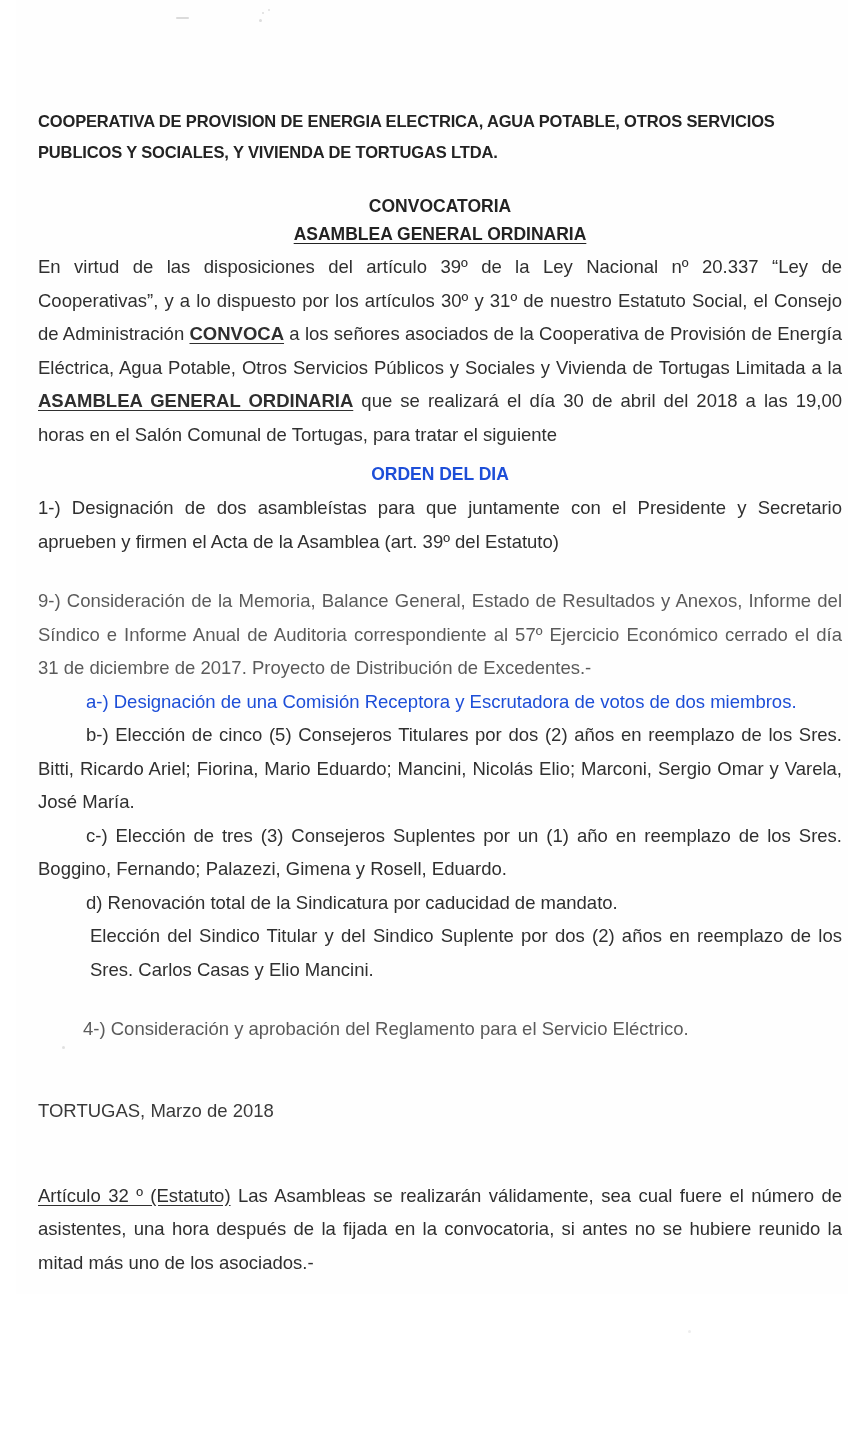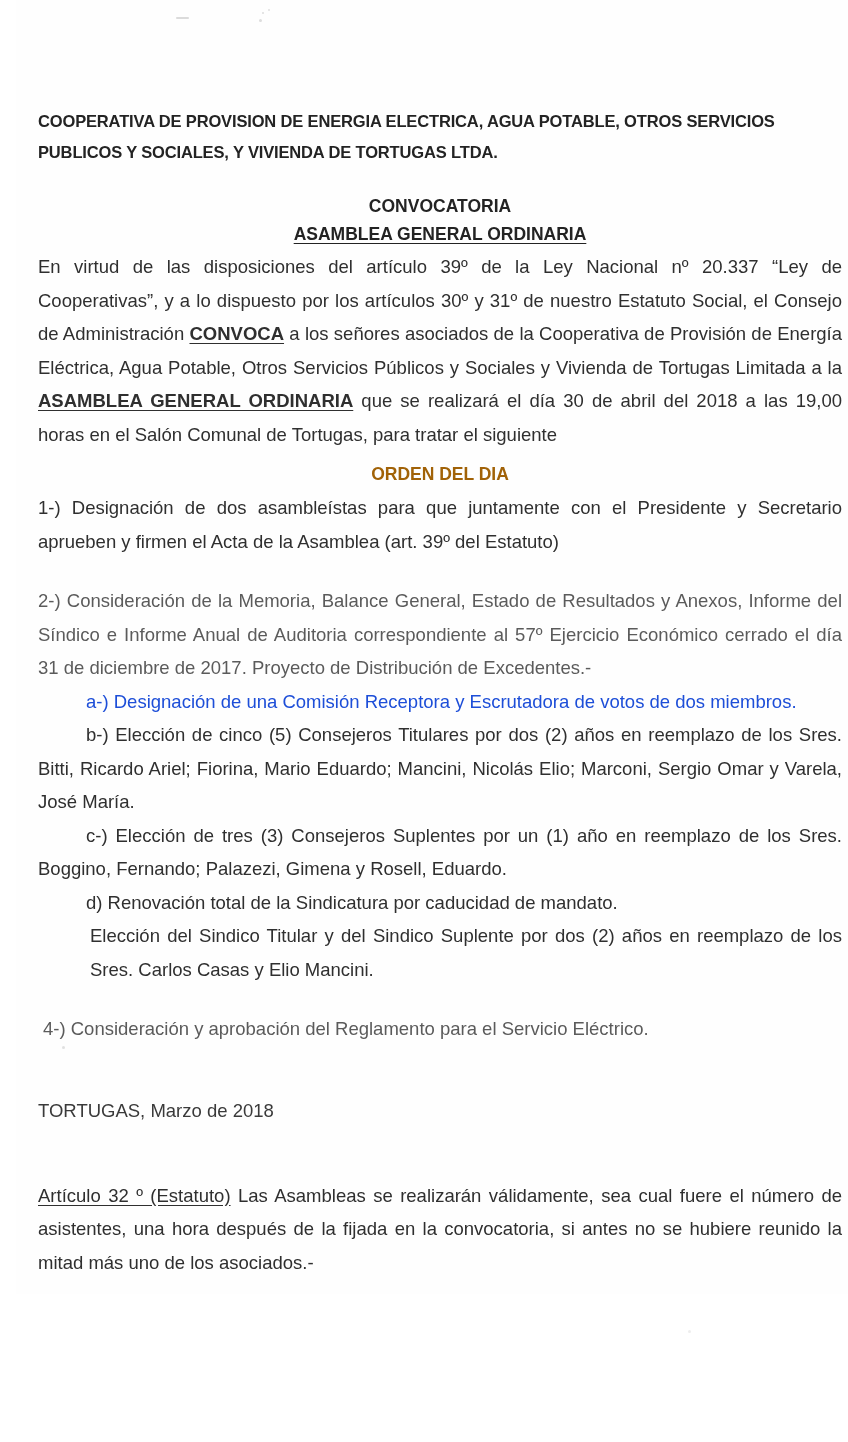--- a/index.html
+++ b/index.html
@@ -77,21 +77,21 @@
   }
   .body-par.lead { padding-top: 2px; }
 
   .section-head {
     text-align: center;
     font-weight: bold;
     font-size: 17.5px;
     line-height: 33px;
     margin: 0;
     padding-top: 7px;
-    color: #a16207;
+    color: #1d4ed8;
   }
 
   .item {
     font-size: 18.5px;
     line-height: 33.5px;
     text-align: justify;
     margin: 0;
     color: #2f2f2f;
   }
   .item.gap       { padding-top: 26px; }
@@ -161,34 +161,34 @@
       <b class="u">CONVOCA</b>
       <span>a los señores asociados de la Cooperativa de Provisión de Energía Eléctrica, Agua Potable, Otros Servicios Públicos y   Sociales y Vivienda  de Tortugas Limitada a la</span>
       <b class="u">ASAMBLEA GENERAL ORDINARIA</b>
       <span>que se realizará el día 30 de abril del  2018 a las 19,00 horas en el Salón Comunal de Tortugas, para tratar el siguiente</span>
     </p>
 
     <p class="section-head">ORDEN DEL DIA</p>
 
     <p class="item">1-) Designación de dos asambleístas para que juntamente con el Presidente y Secretario aprueben y firmen el Acta de la Asamblea (art. 39º del Estatuto)</p>
 
-    <p class="item gap faded">2-) Consideración de la Memoria, Balance General, Estado de Resultados y Anexos, Informe del Síndico e Informe Anual de Auditoria correspondiente al 57º Ejercicio Económico cerrado el día 31 de diciembre de 2017. Proyecto de Distribución de Excedentes.-</p>
+    <p class="item gap faded">9-) Consideración de la Memoria, Balance General, Estado de Resultados y Anexos, Informe del Síndico e Informe Anual de Auditoria correspondiente al 57º Ejercicio Económico cerrado el día 31 de diciembre de 2017. Proyecto de Distribución de Excedentes.-</p>
 
 
     <p class="item sub-indent faded-mid">a-) Designación de una Comisión Receptora y Escrutadora de votos de dos miembros.</p>
 
     <p class="item sub-indent">b-) Elección de cinco (5) Consejeros Titulares por dos (2) años en reemplazo de los Sres. Bitti, Ricardo Ariel; Fiorina, Mario Eduardo; Mancini, Nicolás Elio; Marconi, Sergio Omar y Varela, José María.</p>
 
     <p class="item sub-indent">c-) Elección de tres (3) Consejeros Suplentes por un (1) año en reemplazo de los Sres. Boggino, Fernando; Palazezi, Gimena y Rosell, Eduardo.</p>
 
     <p class="item sub-indent">d) Renovación total de la Sindicatura por caducidad de mandato.</p>
 
     <p class="item hang">Elección del Sindico Titular y del Sindico Suplente por dos (2) años en reemplazo de los Sres. Carlos Casas y Elio Mancini.</p>
 
-    <p class="item gap faded" style="padding-left:5px;">4-) Consideración y aprobación del Reglamento para el Servicio Eléctrico.</p>
+    <p class="item gap faded" style="padding-left:5px;margin-left:40px;">4-) Consideración y aprobación del Reglamento para el Servicio Eléctrico.</p>
 
     <p class="place-date">TORTUGAS,  Marzo de 2018</p>
 
 
     <p class="closing">
       <span class="u">Artículo 32 º (Estatuto)</span><span> Las Asambleas se realizarán válidamente, sea cual fuere el número de asistentes, una hora después de la fijada en la convocatoria, si antes no se hubiere reunido la mitad más uno de los asociados.-</span>
     </p>
 
   </div>
 </div>

